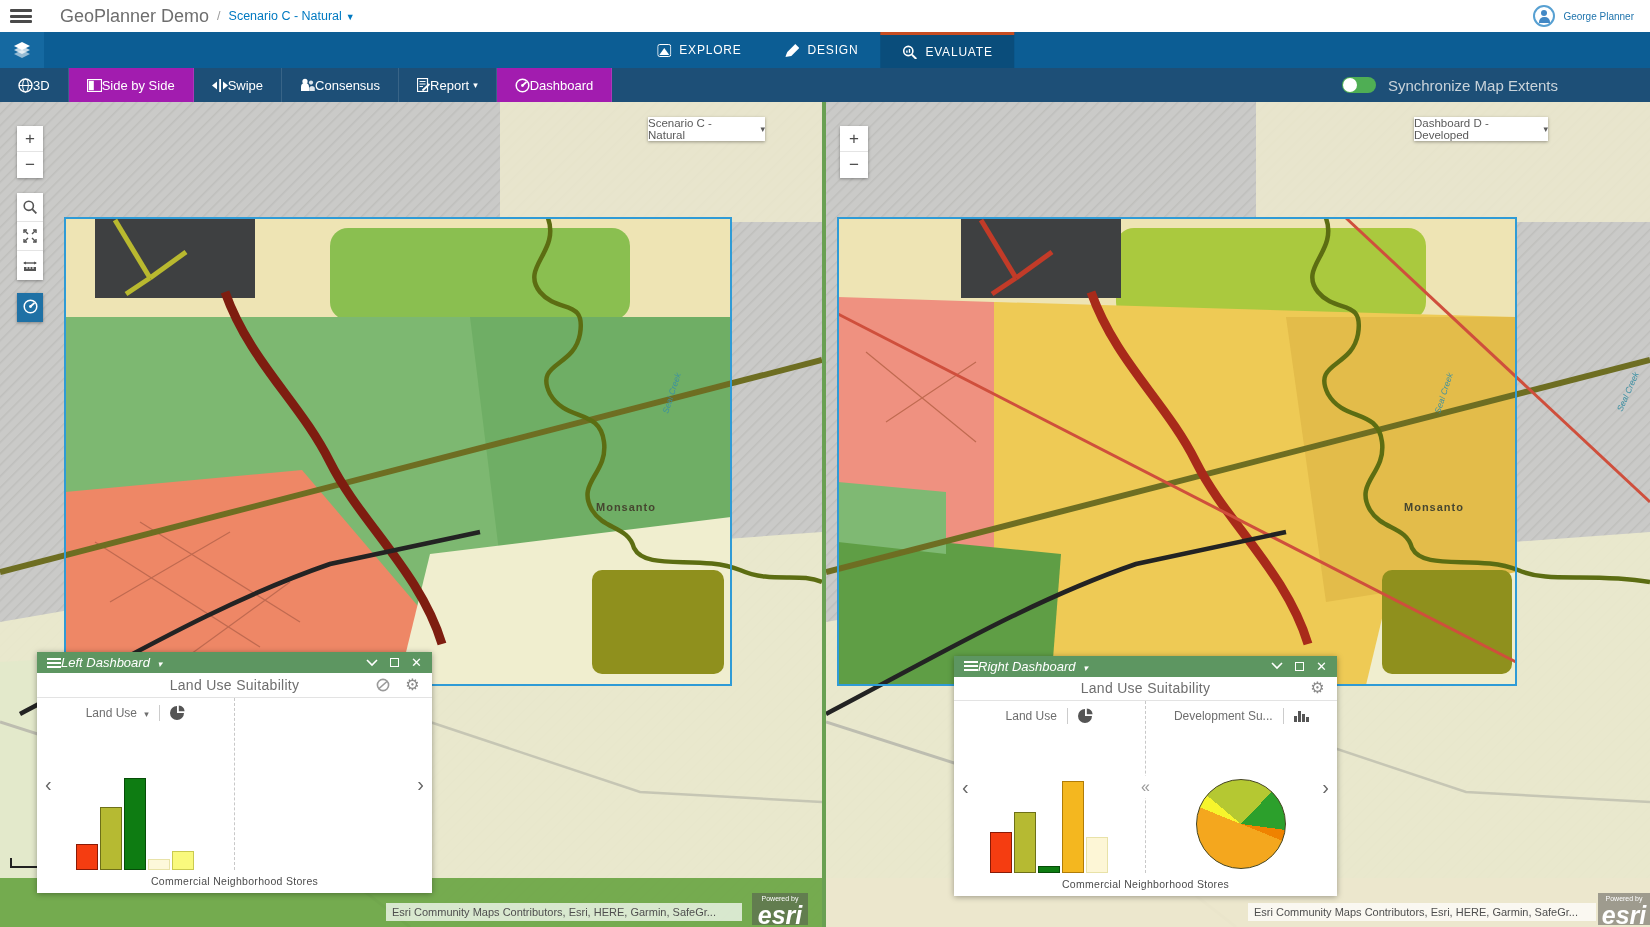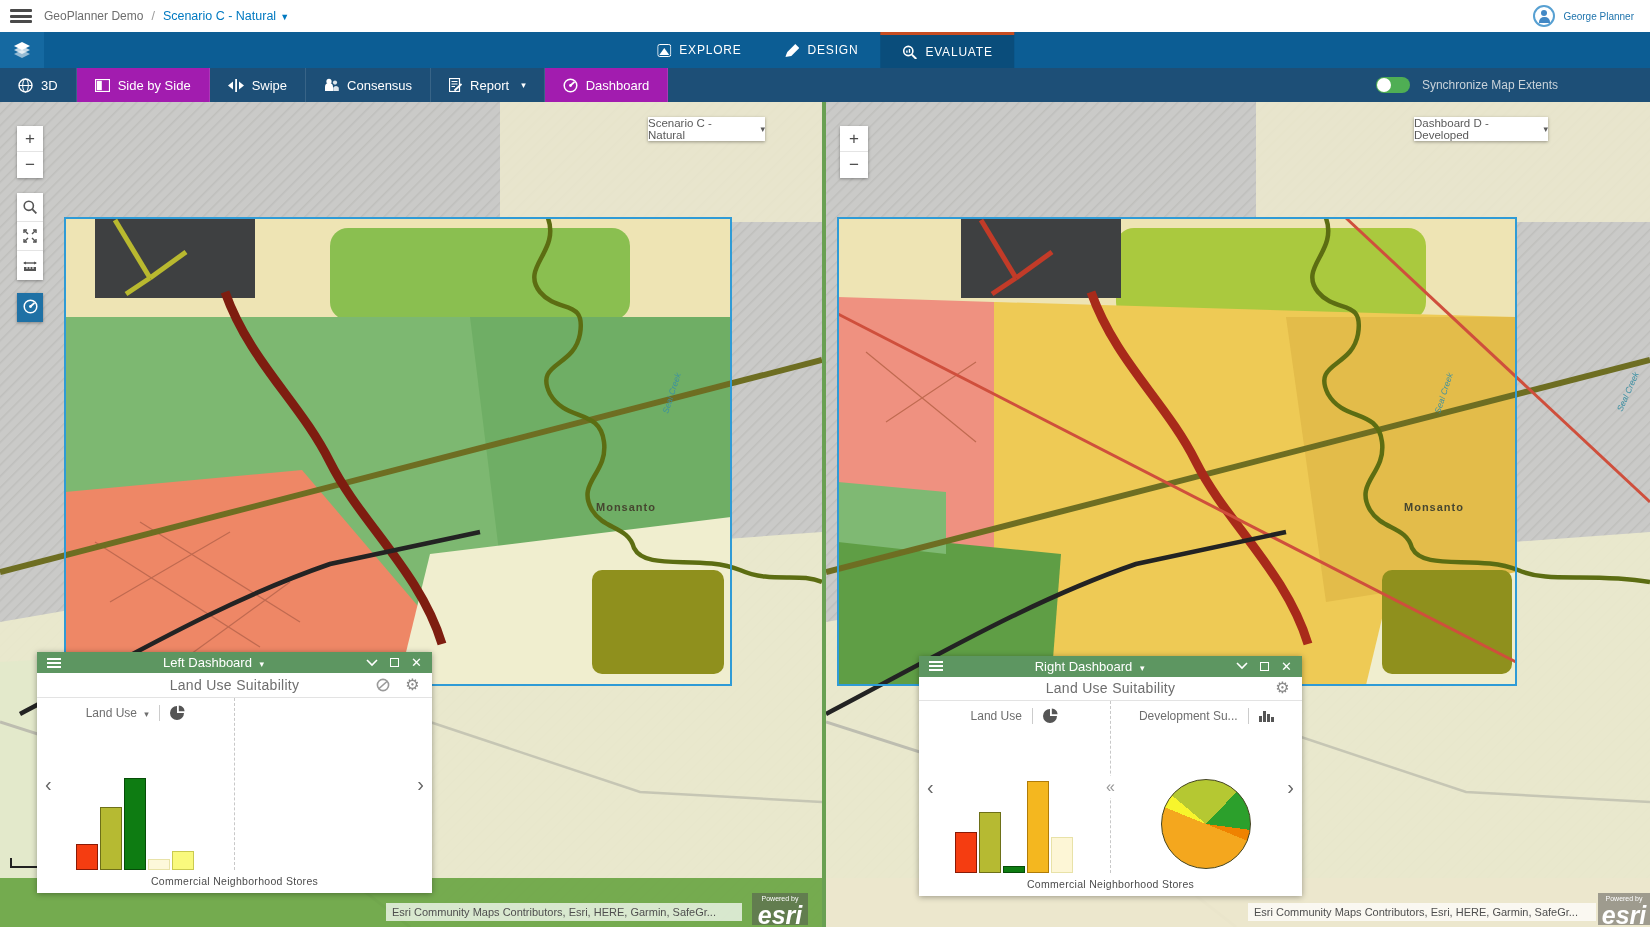--- a/index.html
+++ b/index.html
@@ -2,45 +2,45 @@
 <html><head>
 <meta charset="utf-8">
 <style>
   * { margin:0; padding:0; box-sizing:border-box; }
   html,body { width:1650px; height:927px; overflow:hidden; font-family:"Liberation Sans", sans-serif; background:#fff; }
 
   
   #appHeader { position:absolute; left:0; top:0; width:1650px; height:32px; background:#ffffff; display:flex; align-items:center; z-index:40; }
   .hamb-dark { width:22px; height:14px; margin-left:10px; display:flex; flex-direction:column; justify-content:space-between; cursor:pointer; }
   .hamb-dark span { display:block; height:3px; background:#4a4a4a; border-radius:1px; }
-  .crumb { margin-left:12px; font-size:12px; color:#6e6e6e; }
+  .crumb { margin-left:28px; font-size:18px; color:#6e6e6e; }
   .crumb-sep { margin:0 8px; color:#9a9a9a; font-size:12.5px; }
   .crumb-link { color:#0079c1; font-size:12.5px; cursor:pointer; }
   .caret { font-size:9px; margin-left:4px; }
   #userArea { margin-left:auto; margin-right:16px; display:flex; align-items:center; gap:8px; }
   .avatar { width:22px; height:22px; border:2px solid #57a0d2; border-radius:50%; position:relative; background:#fff; }
   .avatar .head { position:absolute; left:6px; top:3px; width:6px; height:6px; border-radius:50%; background:#4288c5; }
   .avatar .body { position:absolute; left:3.5px; top:10px; width:11px; height:6px; border-radius:5px 5px 0 0; background:#4288c5; }
   .user-name { color:#1f74ad; font-size:10px; }
 
   
   #navBar { position:absolute; left:0; top:32px; width:1650px; height:36px; background:#0c5d94; z-index:39;text-align:center; }
   #layersBtn { position:absolute; left:0; top:0; width:44px; height:36px; background:#1569a1; display:flex; align-items:center; justify-content:center; cursor:pointer; }
   #tabGroup { position:absolute; left:50%; transform:translateX(-50%); top:0; height:36px; display:flex; }
   .tab { height:36px; padding:0 22px; display:flex; align-items:center; gap:8px; color:#ffffff; font-size:12px; letter-spacing:.8px; cursor:pointer; }
   .tab.active { background:#0a4d7b; border-top:3px solid #c64d22; }
 
   
   #toolBar { position:absolute; left:0; top:68px; width:1650px; height:34px; background:#1d4f77; display:flex; align-items:stretch; z-index:38; }
-  .tbtn { display:flex; align-items:center; gap:8px; padding:0 18px; color:#fff; font-size:13px; border-right:1px solid rgba(255,255,255,.12); cursor:pointer; white-space:nowrap; }
+  .tbtn { display:flex; align-items:center; padding:0 18px; color:#fff; font-size:13px; border-right:1px solid rgba(255,255,255,.12); cursor:pointer; white-space:nowrap; }
   .tbtn.green { background:#a21caf; }
   .sync-wrap { margin-left:auto; margin-right:92px; display:flex; align-items:center; gap:12px; }
   .toggle { width:34px; height:16px; border-radius:8px; background:#4fae54; position:relative; cursor:pointer; }
   .toggle .knob { position:absolute; left:1px; top:1px; width:14px; height:14px; border-radius:50%; background:#fff; }
-  .sync-label { color:#c9d3da; font-size:12px; }
+  .sync-label { color:#c9d3da; font-size:15px; }
 
   
   .map { position:absolute; top:102px; height:825px; overflow:hidden; z-index:1; }
   #mapLeft { left:0; width:822px; }
   #mapRight { left:826px; width:824px; }
   #mapDivider { position:absolute; left:822px; top:102px; width:4px; height:825px; background:#69a052; z-index:2; }
 
   
   .scenario-dd { position:absolute; background:#fff; box-shadow:0 1px 3px rgba(0,0,0,.35); display:flex; align-items:center; justify-content:center; gap:6px; font-size:11.5px; color:#5a5a5a; cursor:pointer; z-index:6; height:24px; }
   .ctrl-box { position:absolute; width:26px; background:#fff; box-shadow:0 1px 3px rgba(0,0,0,.35); z-index:6; display:flex; flex-direction:column; }
@@ -51,25 +51,25 @@
   .attrib { position:absolute; height:18px; background:rgba(255,255,255,.72); color:#4f4f4f; font-size:11px; display:flex; align-items:center; padding:0 6px; z-index:5; white-space:nowrap; }
   .esri-logo { position:absolute; width:56px; height:32px; background:rgba(80,80,80,.5); z-index:5; color:#fff; text-align:center; line-height:1; padding-top:2px; }
   .esri-logo .pb { font-size:7px; display:block; }
   .esri-logo .wm { font-size:25px; font-weight:700; font-style:italic; display:block; margin-top:1px; }
   #scaleBarInner { position:absolute; left:10px; top:858px; width:110px; height:10px; border-bottom:2px solid #222; z-index:3; }
   #scaleBarInner i { position:absolute; bottom:0; width:2px; height:8px; background:#222; }
 
   
   .panel { position:absolute; background:#fff; box-shadow:0 1px 6px rgba(0,0,0,.35); z-index:10; display:flex; flex-direction:column; }
   #leftPanel { left:37px; top:652px; width:395px; height:241px; }
-  #rightPanel { left:919px; top:656px; width:383px; height:240px; }
+  #rightPanel { left:954px; top:656px; width:383px; height:240px; }
   .panel-header { height:27px; background:#5d9661; display:flex; align-items:center; color:#fff; padding:0 10px; cursor:move; }
   .hamb-w { width:14px; height:10px; display:flex; flex-direction:column; justify-content:space-between; cursor:pointer; }
   .hamb-w span { height:2px; background:#fff; display:block; }
-  .panel-title { flex:1; text-align:center; font-size:13px; }
+  .panel-title { flex:1; font-size:13px;font-style:italic; }
   .win-ctrls { display:flex; align-items:center; gap:12px; }
   .win-box { width:9px; height:9px; border:1.5px solid #fff; display:inline-block; cursor:pointer; }
   .win-x { font-size:13px; cursor:pointer; }
   .panel-sub { height:31px; border-bottom:1px solid #e3e3e3; position:relative; display:flex; align-items:center; justify-content:center; color:#6e6e6e; font-size:14px; letter-spacing:.3px; }
   .sub-icons { position:absolute; right:12px; top:0; height:100%; display:flex; align-items:center; gap:14px; }
   .gear { font-size:16px; color:#8a8a8a; cursor:pointer; line-height:1; }
   .panel-charts { flex:1; position:relative; display:flex; }
   .chev { position:absolute; top:50%; transform:translateY(-50%); font-size:20px; color:#666; cursor:pointer; z-index:2; }
   .chev.l { left:8px; } .chev.r { right:8px; }
   .chev.mid { left:50%; transform:translate(-50%,-50%); color:#999; font-size:16px; background:#fff; padding:2px 0; }

